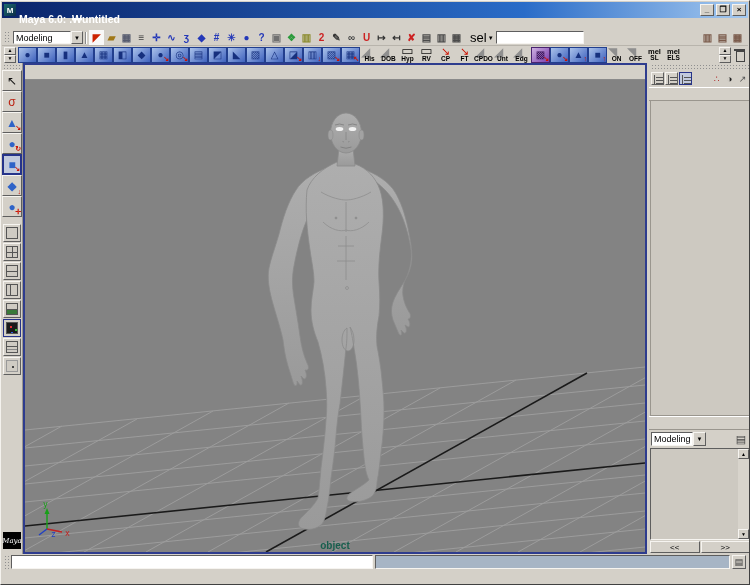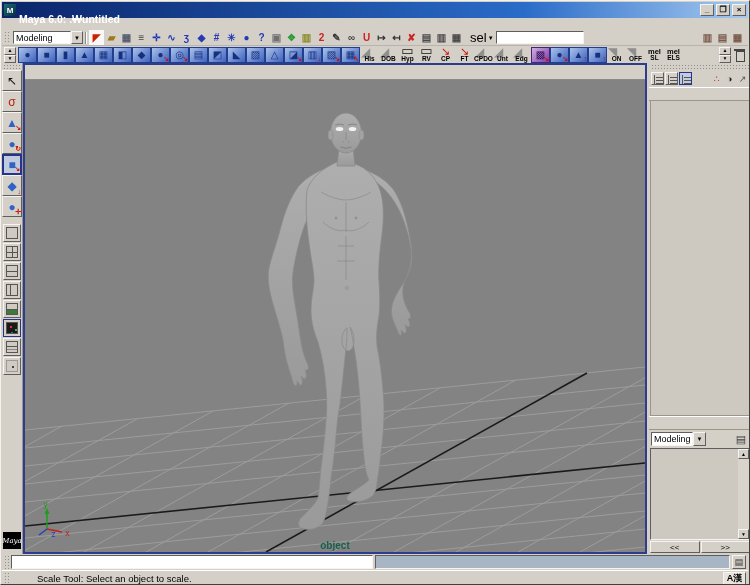--- a/index.html
+++ b/index.html
@@ -704,19 +704,14 @@
     </div>
   </div>
 
   <div id="cmdline">
     <div class="grip-v"></div>
     <div id="cmd-input"></div>
     <div id="cmd-result" class="bev-in"></div>
     <div id="script-editor-button" class="bev-out">▤</div>
   </div>
 
-  <div id="helpline">
-    <div class="grip-v"></div>
-    <span id="help-text">Scale Tool: Select an object to scale.</span>
-    <div id="ime-box" class="bev-out">A漢</div>
-  </div>
 
 </div>
 
 </body></html>

